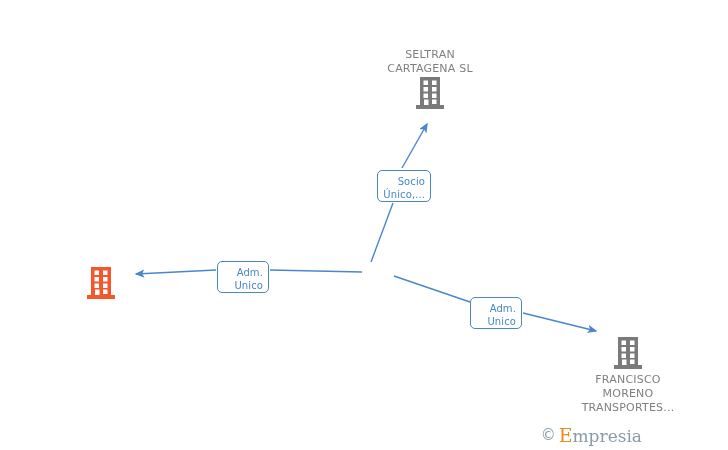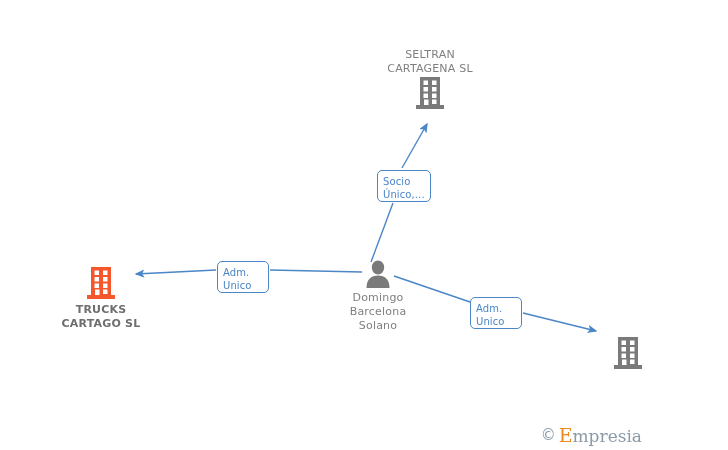--- a/index.html
+++ b/index.html
@@ -43,21 +43,21 @@
   }
   .relbox{
     position:absolute;
     box-sizing:border-box;
     border:1px solid #4a86c8;
     border-radius:5px;
     background:#ffffff;
     color:#4a86c8;
     font-size:10px;
     line-height:13px;
-    text-align:left;
+    text-align:right;
     padding:4px 5px 5px 5px;
     white-space:pre-line;
     letter-spacing:0.1px;
   }
   .watermark{
     position:absolute;
     right:8px;bottom:5px;
     display:flex;
     align-items:center;
     gap:3px;
@@ -131,51 +131,41 @@
         <rect x="8.5" y="4.5" width="4.5" height="4.5" fill="#ffffff"></rect>
         <rect x="17" y="4.5" width="4.5" height="4.5" fill="#ffffff"></rect>
         <rect x="8.5" y="11" width="4.5" height="4.5" fill="#ffffff"></rect>
         <rect x="17" y="11" width="4.5" height="4.5" fill="#ffffff"></rect>
         <rect x="8.5" y="17.5" width="4.5" height="4.5" fill="#ffffff"></rect>
         <rect x="17" y="17.5" width="4.5" height="4.5" fill="#ffffff"></rect>
         <rect x="9" y="23.5" width="4.5" height="5.5" fill="#ffffff"></rect>
         <rect x="17" y="23.5" width="4.5" height="4.5" fill="#ffffff"></rect>
       </svg>
     </span>
-    <div class="caption">TRUCKS
-CARTAGO SL</div>
   </div>
 
-  <div class="node" style="left:378px;top:260px;">
-    <span class="glyph">
-      <svg width="30" height="28" viewBox="0 0 30 28" xmlns="http://www.w3.org/2000/svg">
-        <ellipse cx="15" cy="7.5" rx="6.2" ry="7" fill="#7a7a7a"></ellipse>
-        <path d="M3.5 28 C3.5 19 8.5 15.5 15 15.5 C21.5 15.5 26.5 19 26.5 28 Z" fill="#7a7a7a"></path>
-      </svg>
-    </span>
-    <div class="caption">Domingo
-Barcelona
-Solano</div>
-  </div>
 
   <div class="node" style="left:628px;top:336px;">
     <span class="glyph">
       <svg width="30" height="34" viewBox="0 0 30 34" xmlns="http://www.w3.org/2000/svg">
         <rect x="5" y="1" width="20" height="28" fill="#7a7a7a"></rect>
         <rect x="1" y="29" width="28" height="4" fill="#7a7a7a"></rect>
         <rect x="8.5" y="4.5" width="4.5" height="4.5" fill="#ffffff"></rect>
         <rect x="17" y="4.5" width="4.5" height="4.5" fill="#ffffff"></rect>
         <rect x="8.5" y="11" width="4.5" height="4.5" fill="#ffffff"></rect>
         <rect x="17" y="11" width="4.5" height="4.5" fill="#ffffff"></rect>
         <rect x="8.5" y="17.5" width="4.5" height="4.5" fill="#ffffff"></rect>
         <rect x="17" y="17.5" width="4.5" height="4.5" fill="#ffffff"></rect>
         <rect x="9" y="23.5" width="4.5" height="5.5" fill="#ffffff"></rect>
         <rect x="17" y="23.5" width="4.5" height="4.5" fill="#ffffff"></rect>
       </svg>
     </span>
+    <div class="caption">FRANCISCO
+MORENO
+TRANSPORTES...</div>
   </div>
 
   <div class="relbox" style="left:377px;top:170px;width:54px;height:32px;">Socio
 Único,...</div>
 
   <div class="relbox" style="left:217px;top:261px;width:52px;height:32px;">Adm.
 Unico</div>
 
   <div class="relbox" style="left:470px;top:297px;width:52px;height:32px;">Adm.
 Unico</div>

